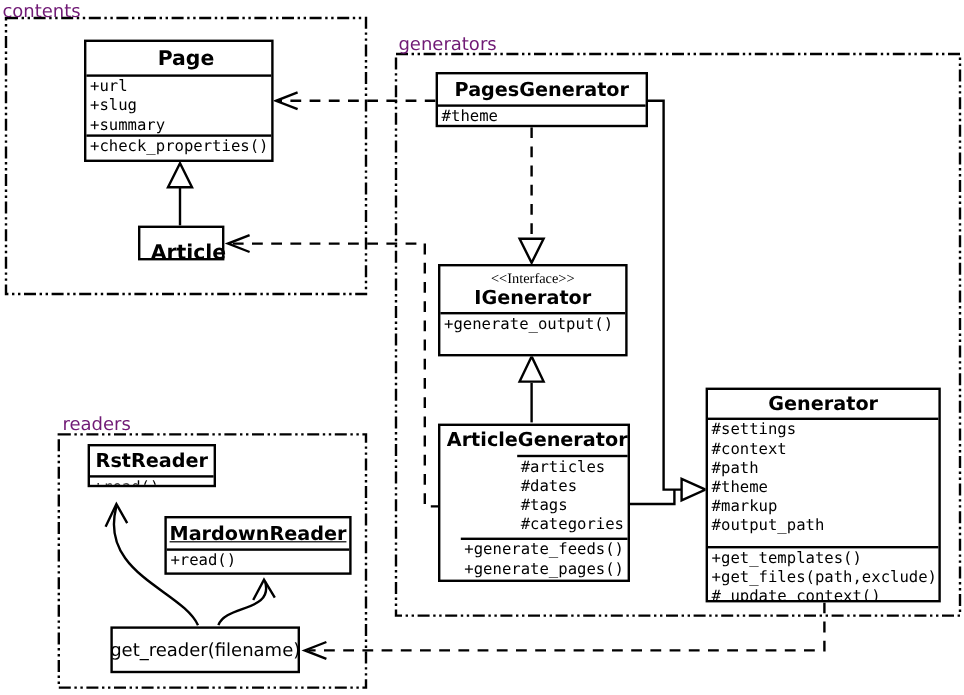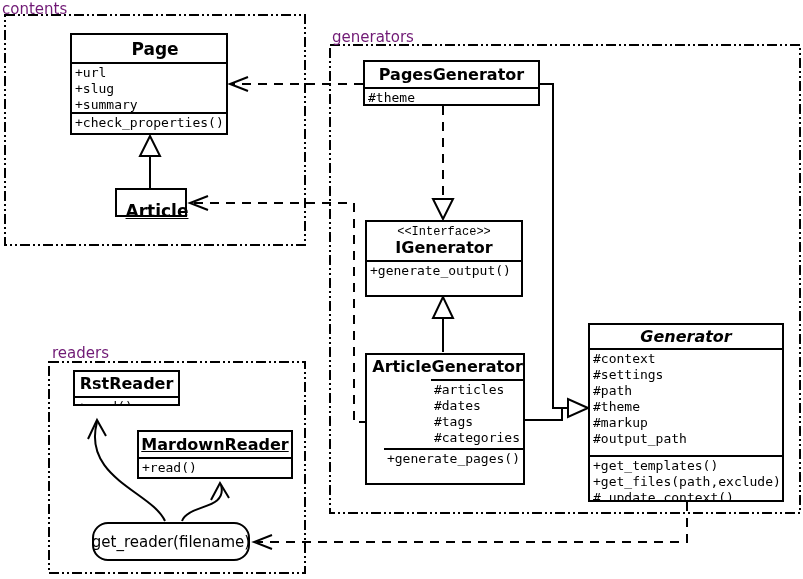--- a/index.html
+++ b/index.html
@@ -5,21 +5,21 @@
   html,body{margin:0;padding:0;background:#fff;}
   #canvas{position:relative;width:803px;height:579px;background:#fff;overflow:hidden;
           font-family:"DejaVu Sans","Liberation Sans",sans-serif;color:#000;}
   #wires{position:absolute;left:0;top:0;width:803px;height:579px;}
   .pkg-label{position:absolute;font-size:15px;color:#701a75;line-height:15px;}
   .uml-class{position:absolute;box-sizing:border-box;border:2px solid #000;background:#fff;
              display:flex;flex-direction:column;}
   .uml-title{display:flex;flex-direction:column;align-items:center;justify-content:center;
              font-weight:bold;font-size:16px;line-height:18px;flex:0 0 auto;}
   .uml-title.big{font-size:17px;margin-left:12px;}
-  .uml-stereo{font-family:Liberation Mono, monospace;font-weight:normal;
+  .uml-stereo{font-family:Liberation Serif, serif;font-weight:normal;
               font-size:12px;line-height:14px;text-align:right;}
   .uml-sec{border-top:2px solid #000;padding:1px 3px;flex:1 1 auto;overflow:hidden;}
   .uml-member{font-family:"DejaVu Sans Mono","Liberation Mono",monospace;
               font-size:13px;line-height:16px;white-space:pre;}
   .uml-plain{position:absolute;box-sizing:border-box;border:2px solid #000;background:#fff;
              display:flex;align-items:center;justify-content:center;font-size:15px;}
 </style>
 </head>
 <body>
 
@@ -70,21 +70,21 @@
       <div class="uml-member">+url</div>
       <div class="uml-member">+slug</div>
       <div class="uml-member">+summary</div>
     </div>
     <div class="uml-sec">
       <div class="uml-member">+check_properties()</div>
     </div>
   </div>
 
   <div class="uml-class" style="left:115px;top:188px;width:72px;height:29px;">
-    <div class="uml-title big" style="height:41px;text-decoration:underline;">Article</div>
+    <div class="uml-title big" style="height:41px;">Article</div>
   </div>
 
   <div class="uml-class" style="left:363px;top:60px;width:177px;height:46px;">
     <div class="uml-title" style="height:25px;">PagesGenerator</div>
     <div class="uml-sec">
       <div class="uml-member">#theme</div>
     </div>
   </div>
 
   <div class="uml-class" style="left:365px;top:220px;width:158px;height:77px;">
@@ -99,29 +99,30 @@
 
   <div class="uml-class" style="left:365px;top:353px;width:160px;height:132px;align-items:flex-end;">
     <div class="uml-title" style="height:24px;">ArticleGenerator</div>
     <div class="uml-sec" style="flex:0 0 65px;">
       <div class="uml-member">#articles</div>
       <div class="uml-member">#dates</div>
       <div class="uml-member">#tags</div>
       <div class="uml-member">#categories</div>
     </div>
     <div class="uml-sec">
+      <div class="uml-member">+generate_feeds()</div>
       <div class="uml-member">+generate_pages()</div>
     </div>
   </div>
 
   <div class="uml-class" style="left:588px;top:323px;width:196px;height:179px;">
-    <div class="uml-title" style="height:23px;font-style:italic;">Generator</div>
+    <div class="uml-title" style="height:23px;">Generator</div>
     <div class="uml-sec" style="flex:0 0 103px;">
+      <div class="uml-member">#settings</div>
       <div class="uml-member">#context</div>
-      <div class="uml-member">#settings</div>
       <div class="uml-member">#path</div>
       <div class="uml-member">#theme</div>
       <div class="uml-member">#markup</div>
       <div class="uml-member">#output_path</div>
     </div>
     <div class="uml-sec">
       <div class="uml-member">+get_templates()</div>
       <div class="uml-member">+get_files(path,exclude)</div>
       <div class="uml-member">#_update_context()</div>
     </div>
@@ -134,15 +135,15 @@
     </div>
   </div>
 
   <div class="uml-class" style="left:137px;top:430px;width:156px;height:49px;">
     <div class="uml-title" style="height:25px;text-decoration:underline;">MardownReader</div>
     <div class="uml-sec">
       <div class="uml-member">+read()</div>
     </div>
   </div>
 
-  <div class="uml-plain" style="left:92px;top:522px;width:158px;height:39px;border-radius:16px;">get_reader(filename)</div>
+  <div class="uml-plain" style="left:92px;top:522px;width:158px;height:39px;">get_reader(filename)</div>
 
 </div>
 
 </body></html>

